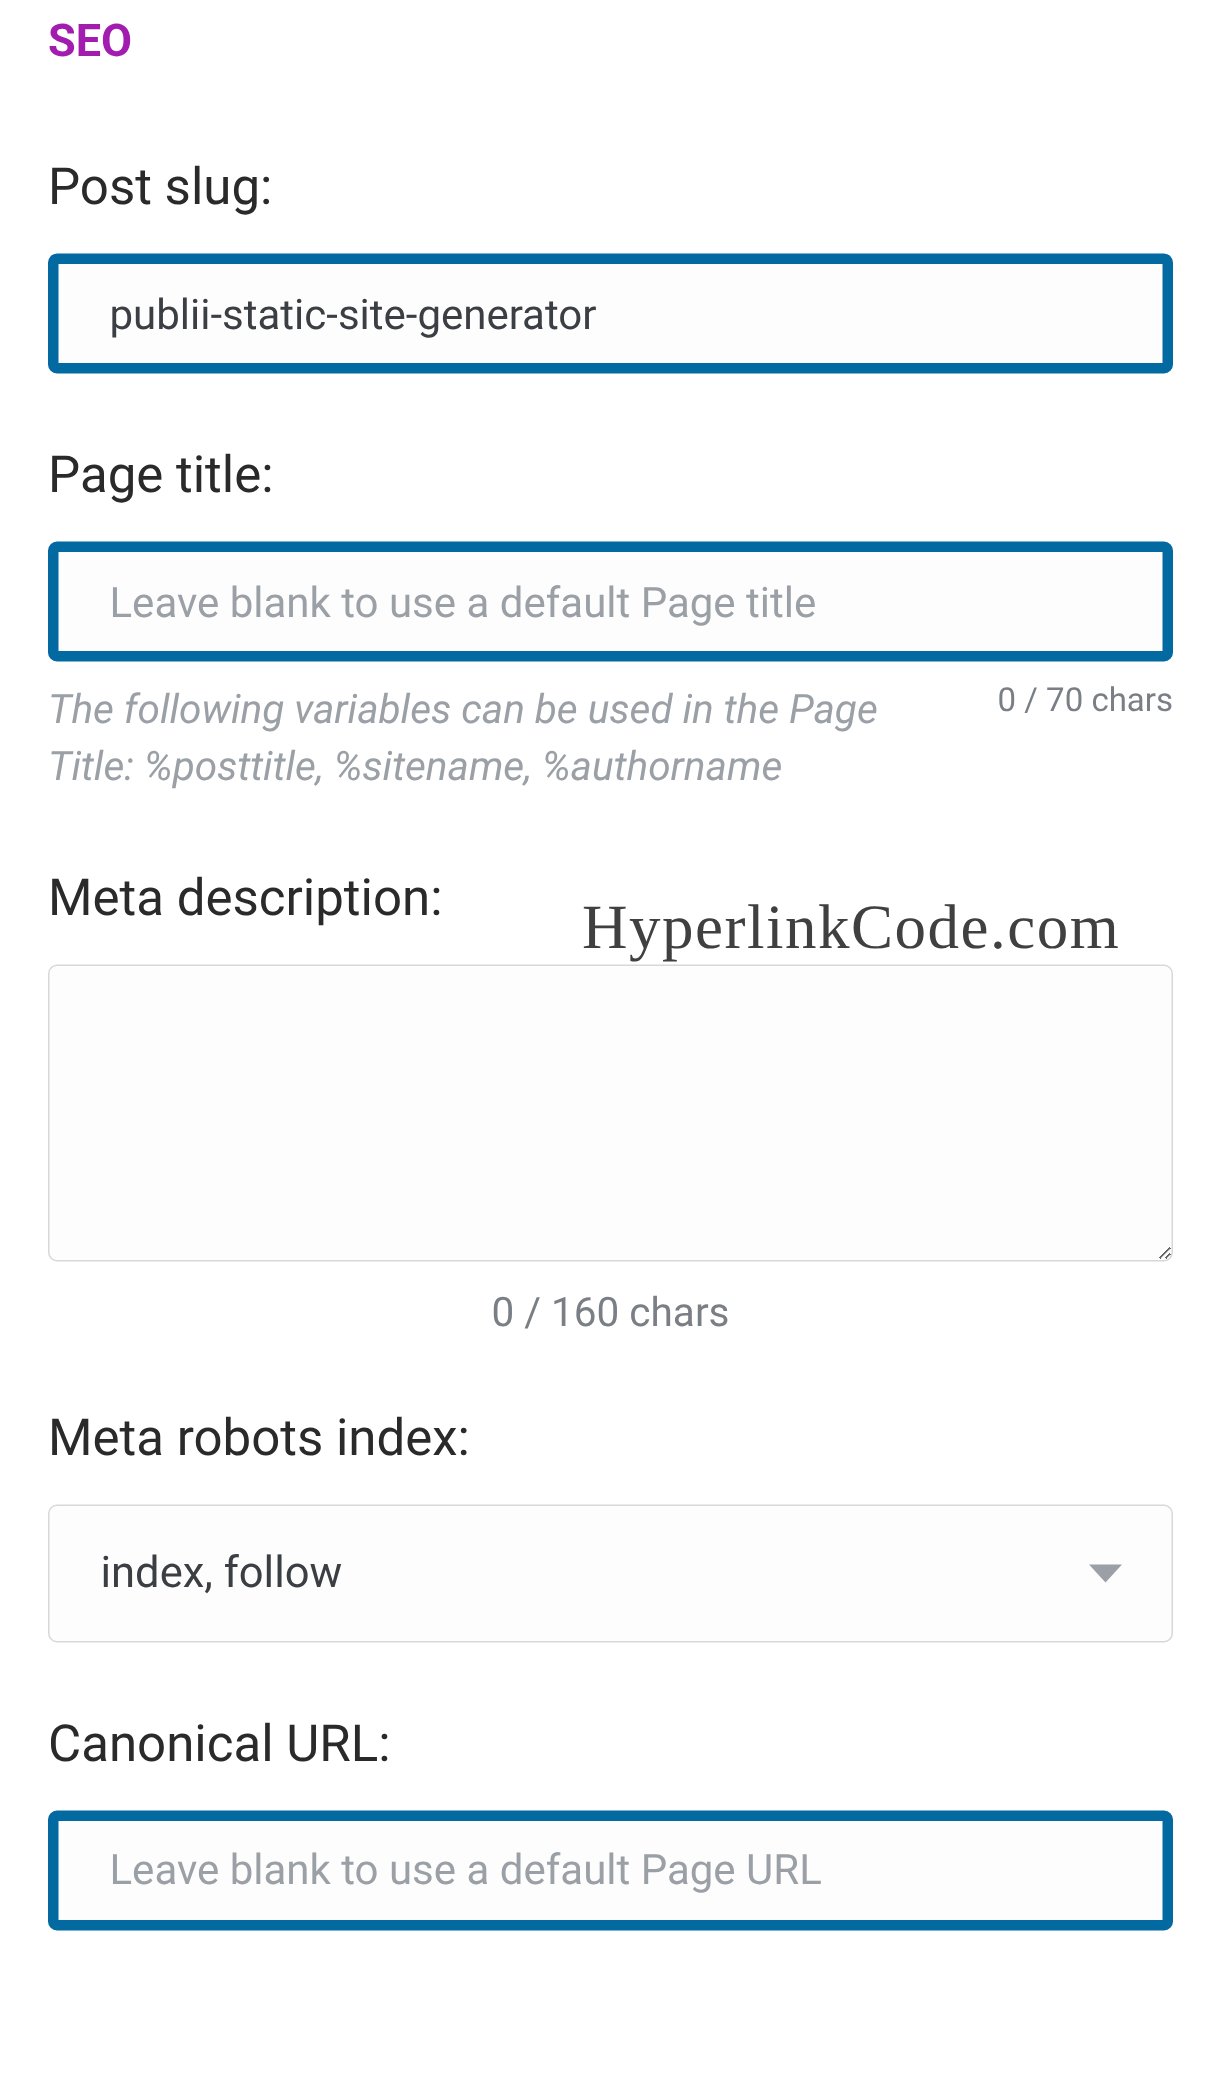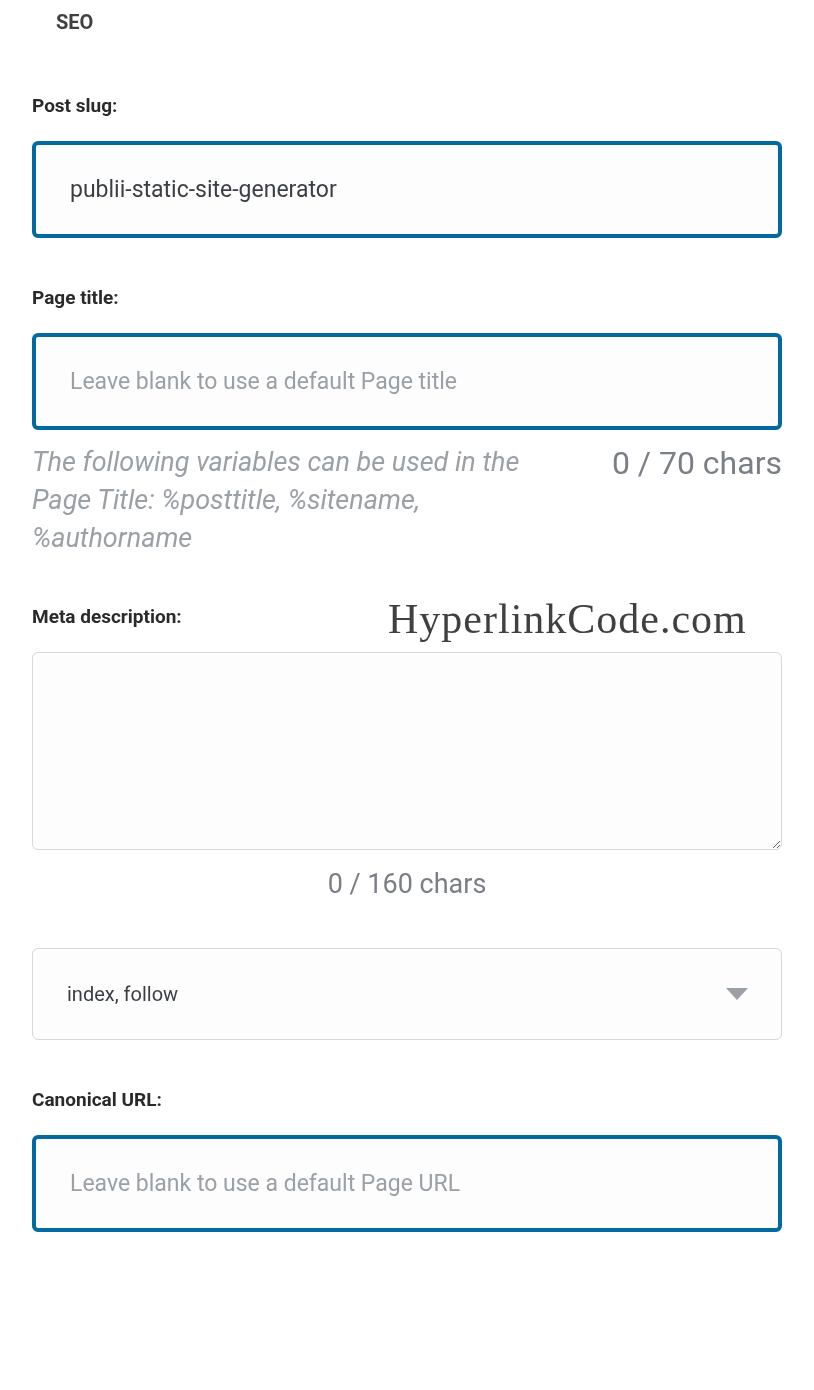--- a/index.html
+++ b/index.html
@@ -8,43 +8,42 @@
       padding: 0;
     }
     body {
       font-family: -apple-system, BlinkMacSystemFont, "Segoe UI", Roboto, Helvetica, Arial, sans-serif;
       background: #ffffff;
       padding: 10px 32px 40px 32px;
       width: 814px;
       color: #2a2a2a;
     }
     .section-heading {
-      font-size: 20px;
+      font-size: 30px;
       font-weight: 700;
-      color: #404040;
+      color: #a21caf;
       margin-bottom: 60px;
-      margin-left: 24px;
     }
     .field {
       margin-bottom: 48px;
     }
     .field-label {
-      font-size: 19px;
-      font-weight: 700;
+      font-size: 34px;
+      font-weight: 400;
       color: #2a2a2a;
       display: block;
       margin-bottom: 24px;
     }
     .text-input {
       width: 100%;
-      height: 97px;
-      border: 4px solid #0369a1;
+      height: 80px;
+      border: 7px solid #0369a1;
       border-radius: 6px;
       background: #fdfdfd;
-      font-size: 23px;
+      font-size: 28px;
       padding: 0 34px;
       color: #3b3f44;
       font-family: inherit;
       outline: none;
     }
     .text-input::placeholder {
       color: #9aa0a6;
     }
     .textarea-input {
       width: 100%;
@@ -67,42 +66,42 @@
       gap: 30px;
     }
     .help-text {
       font-size: 27px;
       font-style: italic;
       color: #9aa0a6;
       line-height: 1.4;
       flex: 1;
     }
     .char-count {
-      font-size: 32px;
+      font-size: 22px;
       color: #7a7f86;
       white-space: nowrap;
       text-align: right;
     }
     .char-count-right {
       text-align: center;
       font-size: 27px;
       color: #7a7f86;
       margin-top: 14px;
     }
     .select-wrap {
       position: relative;
       width: 100%;
     }
     .select-input {
       width: 100%;
       height: 92px;
       border: 1px solid #d6d8db;
       border-radius: 6px;
       background: #fdfdfd;
-      font-size: 20px;
+      font-size: 29px;
       padding: 0 70px 0 34px;
       color: #3b3f44;
       font-family: inherit;
       outline: none;
       appearance: none;
       -webkit-appearance: none;
       -moz-appearance: none;
       cursor: pointer;
     }
     .select-caret {
@@ -149,20 +148,21 @@
   </div>
 </div>
 
 <div class="field">
   <label class="field-label">Meta description:</label>
   <textarea class="textarea-input" style=""></textarea>
   <div class="char-count-right">0 / 160 chars</div>
 </div>
 
 <div class="field">
+  <label class="field-label">Meta robots index:</label>
   <div class="select-wrap">
     <select class="select-input">
       <option>index, follow</option>
     </select>
     <span class="select-caret"></span>
   </div>
 </div>
 
 <div class="field" style="margin-bottom:0;">
   <label class="field-label">Canonical URL:</label>

